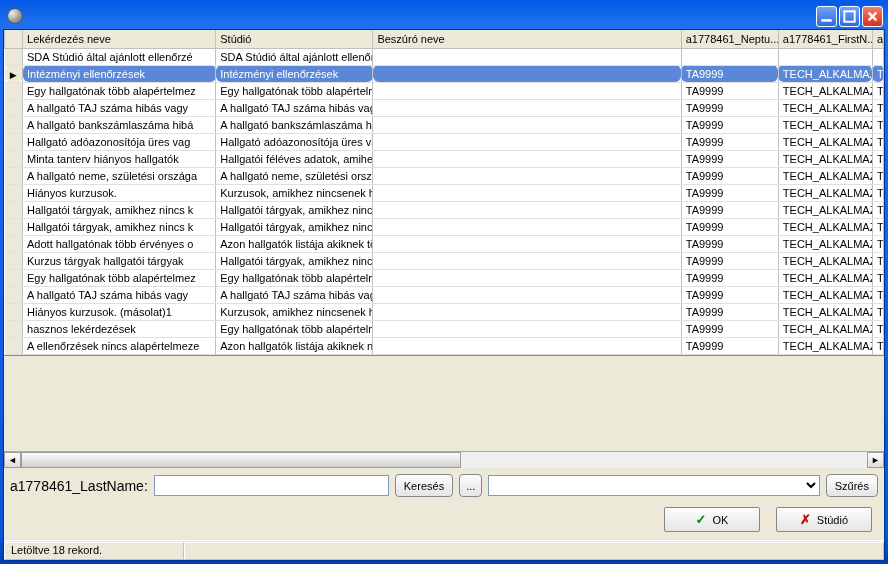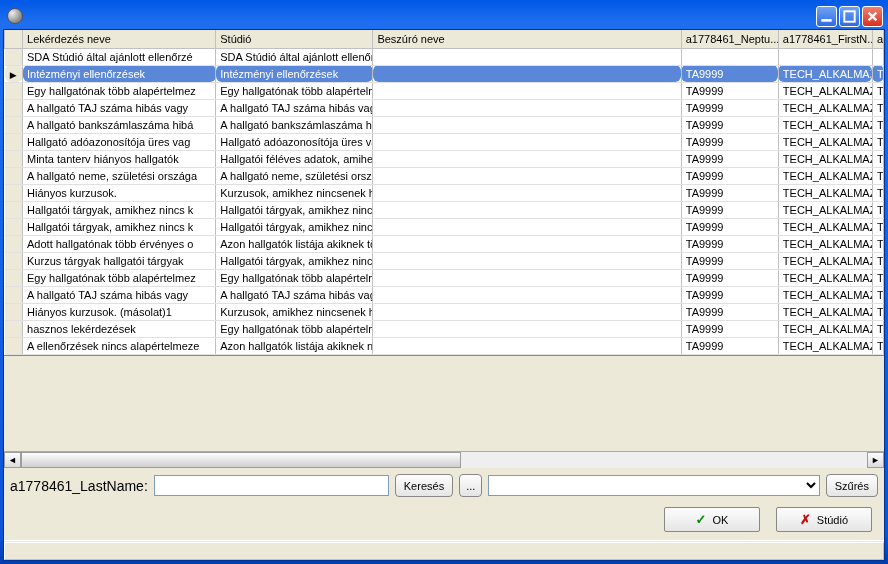--- a/index.html
+++ b/index.html
@@ -289,16 +289,17 @@
           <span class="check">✓</span>
           <span>OK</span>
         </button>
       <button class="btn">
           <span class="cross">✗</span>
           <span>Stúdió</span>
         </button>
     </div>
 
     <div class="statusbar">
+      <div class="cell">Letöltve 18 rekord.</div>
       <div class="cell"></div>
     </div>
   </div>
 </div>
 
 </body></html>

